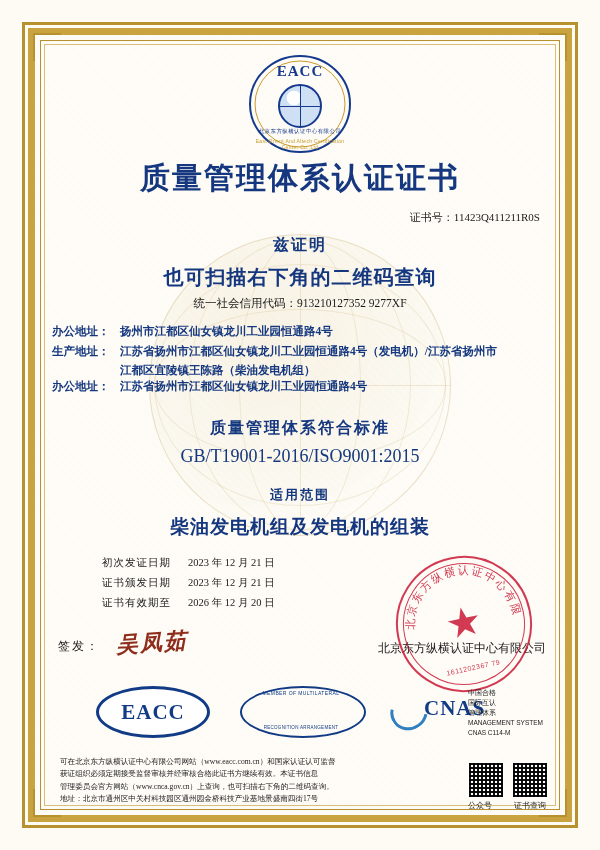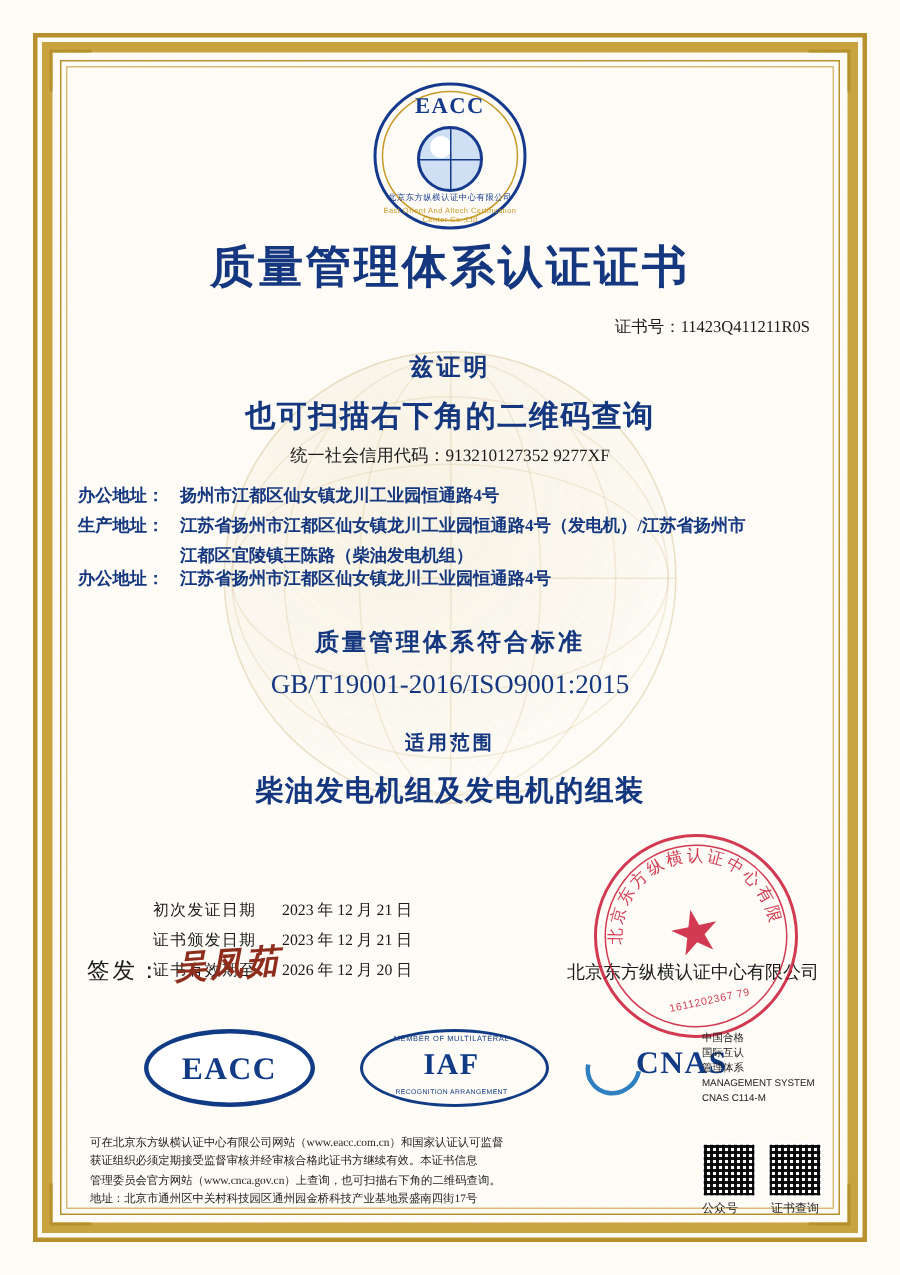--- a/index.html
+++ b/index.html
@@ -162,31 +162,31 @@
     position:absolute;left:0;right:0;top:436px;text-align:center;
     font-size:13px;font-weight:bold;color:#14377f;
     font-family:"Liberation Serif", serif;letter-spacing:2px;
   }
   .scope-val{
     position:absolute;left:0;right:0;top:464px;text-align:center;
     font-size:19px;font-weight:bold;color:#14377f;
     font-family:"Liberation Serif", serif;letter-spacing:1px;
   }
 
-  .dates{position:absolute;left:52px;top:506px;margin-top:44px;}
+  .dates{position:absolute;left:52px;top:506px;}
   .date-row{
     display:flex;font-size:10.5px;color:#1a1a1a;margin-bottom:6px;
     font-family:"Liberation Serif", serif;
   }
   .date-label{width:86px;flex:0 0 86px;letter-spacing:1px;}
   .date-val{}
 
   .issuer-line{
     position:absolute;left:8px;top:588px;
-    font-size:15px;color:#1a1a1a;letter-spacing:2px;
+    font-size:12px;color:#1a1a1a;letter-spacing:2px;
     font-family:"Liberation Serif", serif;
     text-align:center;
   }
   .signature{
     position:absolute;left:66px;top:578px;
     font-size:22px;color:#8f2d1c;font-weight:bold;
     font-family:"Liberation Serif", serif;
     font-style:italic;letter-spacing:2px;
     transform:rotate(-4deg);
   }
@@ -398,21 +398,20 @@
     </div>
 
     <div class="logos">
       <div class="lg eacc-badge">
         <span>EACC</span>
       </div>
 
       <div class="lg iaf-badge">
         <div class="iaf-ring"></div>
         <div class="iaf-top">MEMBER OF MULTILATERAL</div>
-        <div class="iaf-main">IAF</div>
         <div class="iaf-bot">RECOGNITION ARRANGEMENT</div>
       </div>
 
       <div class="lg cnas-badge">
         <div class="cnas-swoosh"></div>
         <div class="cnas-word">CNAS</div>
       </div>
 
       <div class="cnas-side">
         <div>中国合格</div>

